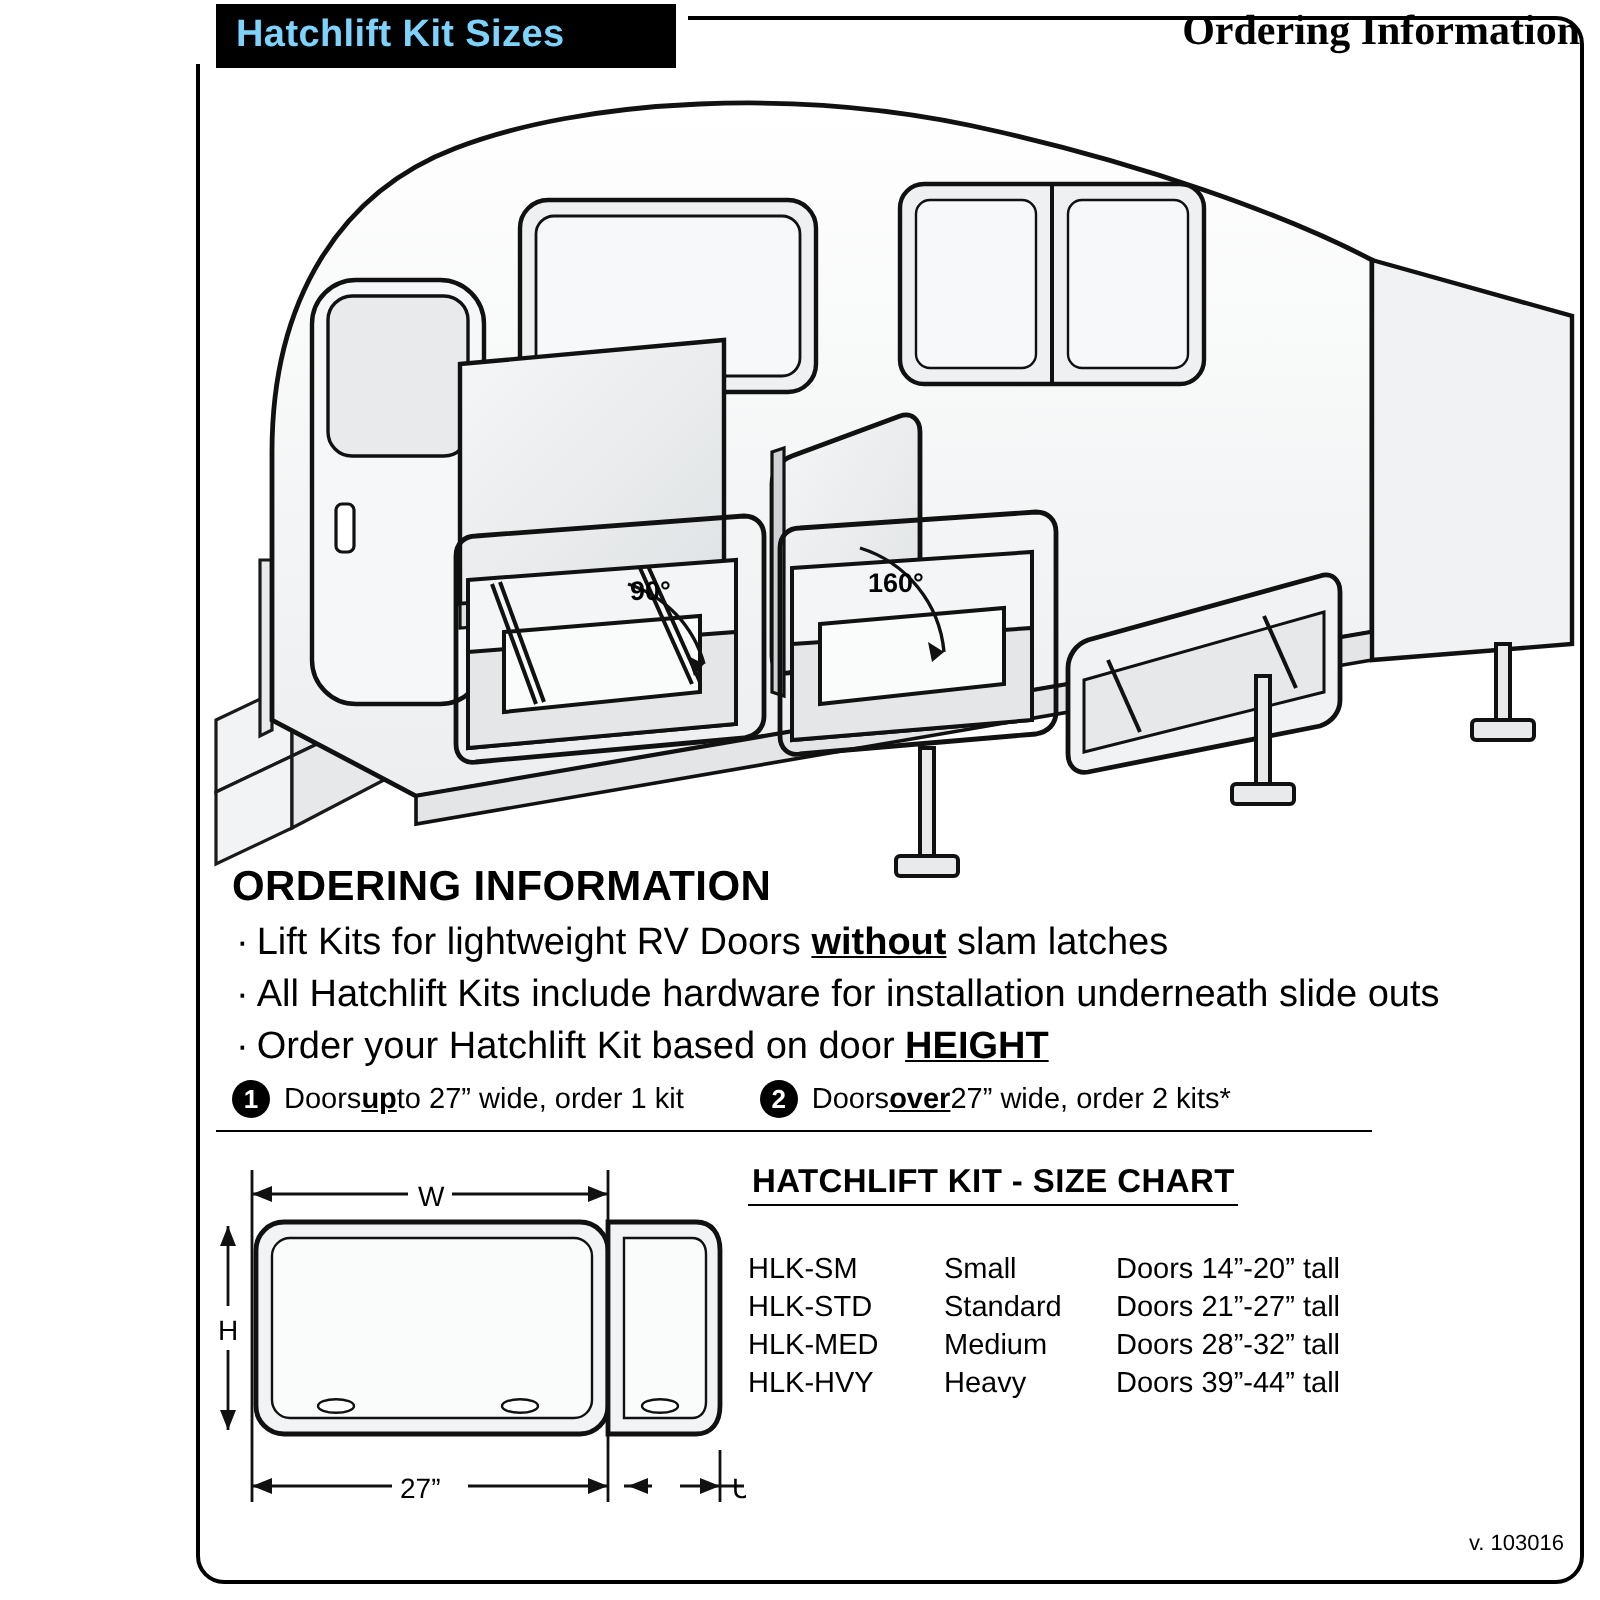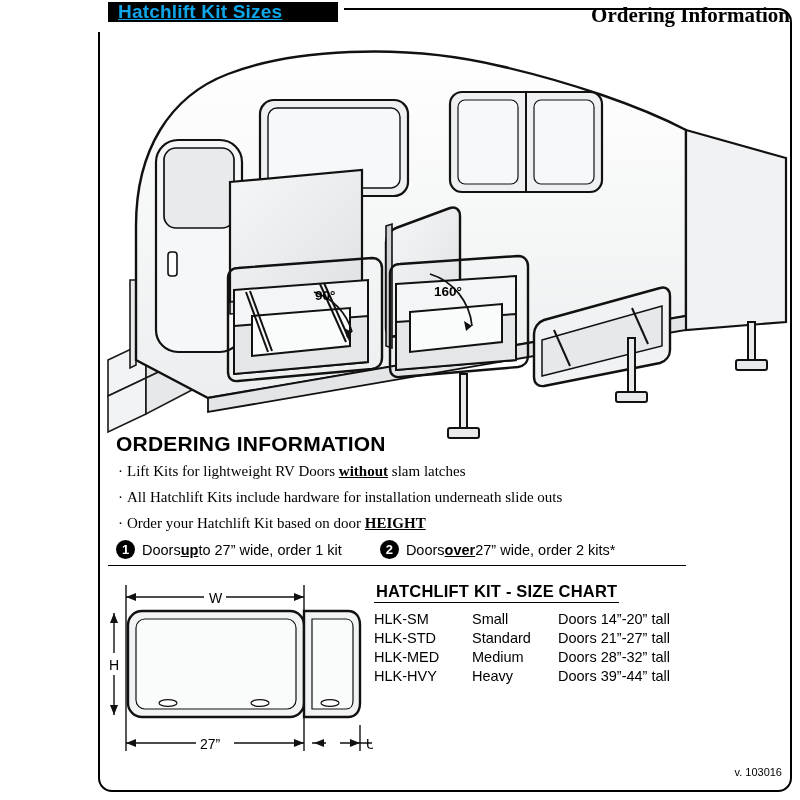--- a/index.html
+++ b/index.html
@@ -22,31 +22,30 @@
   }
   
   .header {
     position: absolute;
     left: 0; top: 0;
     width: 800px; height: 32px;
   }
   .header-tab {
     position: absolute;
     left: 108px; top: 2px;
-    width: 230px; height: 20px;
+    width: 230px; height: 32px;
     background: #000;
-    color: #0ea5e9;
+    color: #7dd3fc;
     font-size: 19px;
     font-weight: bold;
     letter-spacing: .2px;
     display: flex;
     align-items: center;
     padding-left: 10px;
     box-sizing: border-box;
-    text-decoration: underline;
   }
   .header-title {
     position: absolute;
     right: 10px; top: 3px;
     font-family: "Liberation Serif", serif;
     font-size: 21px;
     font-weight: bold;
   }
   
   .frame {
@@ -77,25 +76,24 @@
     left: 116px; top: 432px;
     width: 668px;
   }
   .ord h2 {
     margin: 0 0 6px 0;
     font-size: 21px;
     font-weight: bold;
     letter-spacing: .2px;
   }
   .bullet {
-    font-size: 15px;
+    font-size: 19px;
     line-height: 19px;
     margin: 0 0 7px 0;
     padding-left: 2px;
-    font-family: Liberation Serif, serif;
   }
   .bullet .dot { margin-right: 4px; }
   .bullet u { text-decoration: underline; font-weight: bold; }
   .numrow {
     display: flex;
     align-items: center;
     font-size: 14.5px;
     margin-top: 6px;
     gap: 0px;
   }
@@ -125,21 +123,21 @@
     position: absolute;
     left: 374px; top: 582px;
     width: 330px;
   }
   .chart-title {
     font-size: 16.5px;
     font-weight: bold;
     border-bottom: 1.5px solid #000;
     display: inline-block;
     padding: 0 2px 1px 2px;
-    margin-bottom: 6px;
+    margin-bottom: 22px;
     letter-spacing: .2px;
   }
   table.sizes {
     border-collapse: collapse;
     font-size: 14.5px;
   }
   table.sizes td {
     padding: 1.5px 0;
     white-space: nowrap;
     vertical-align: top;

